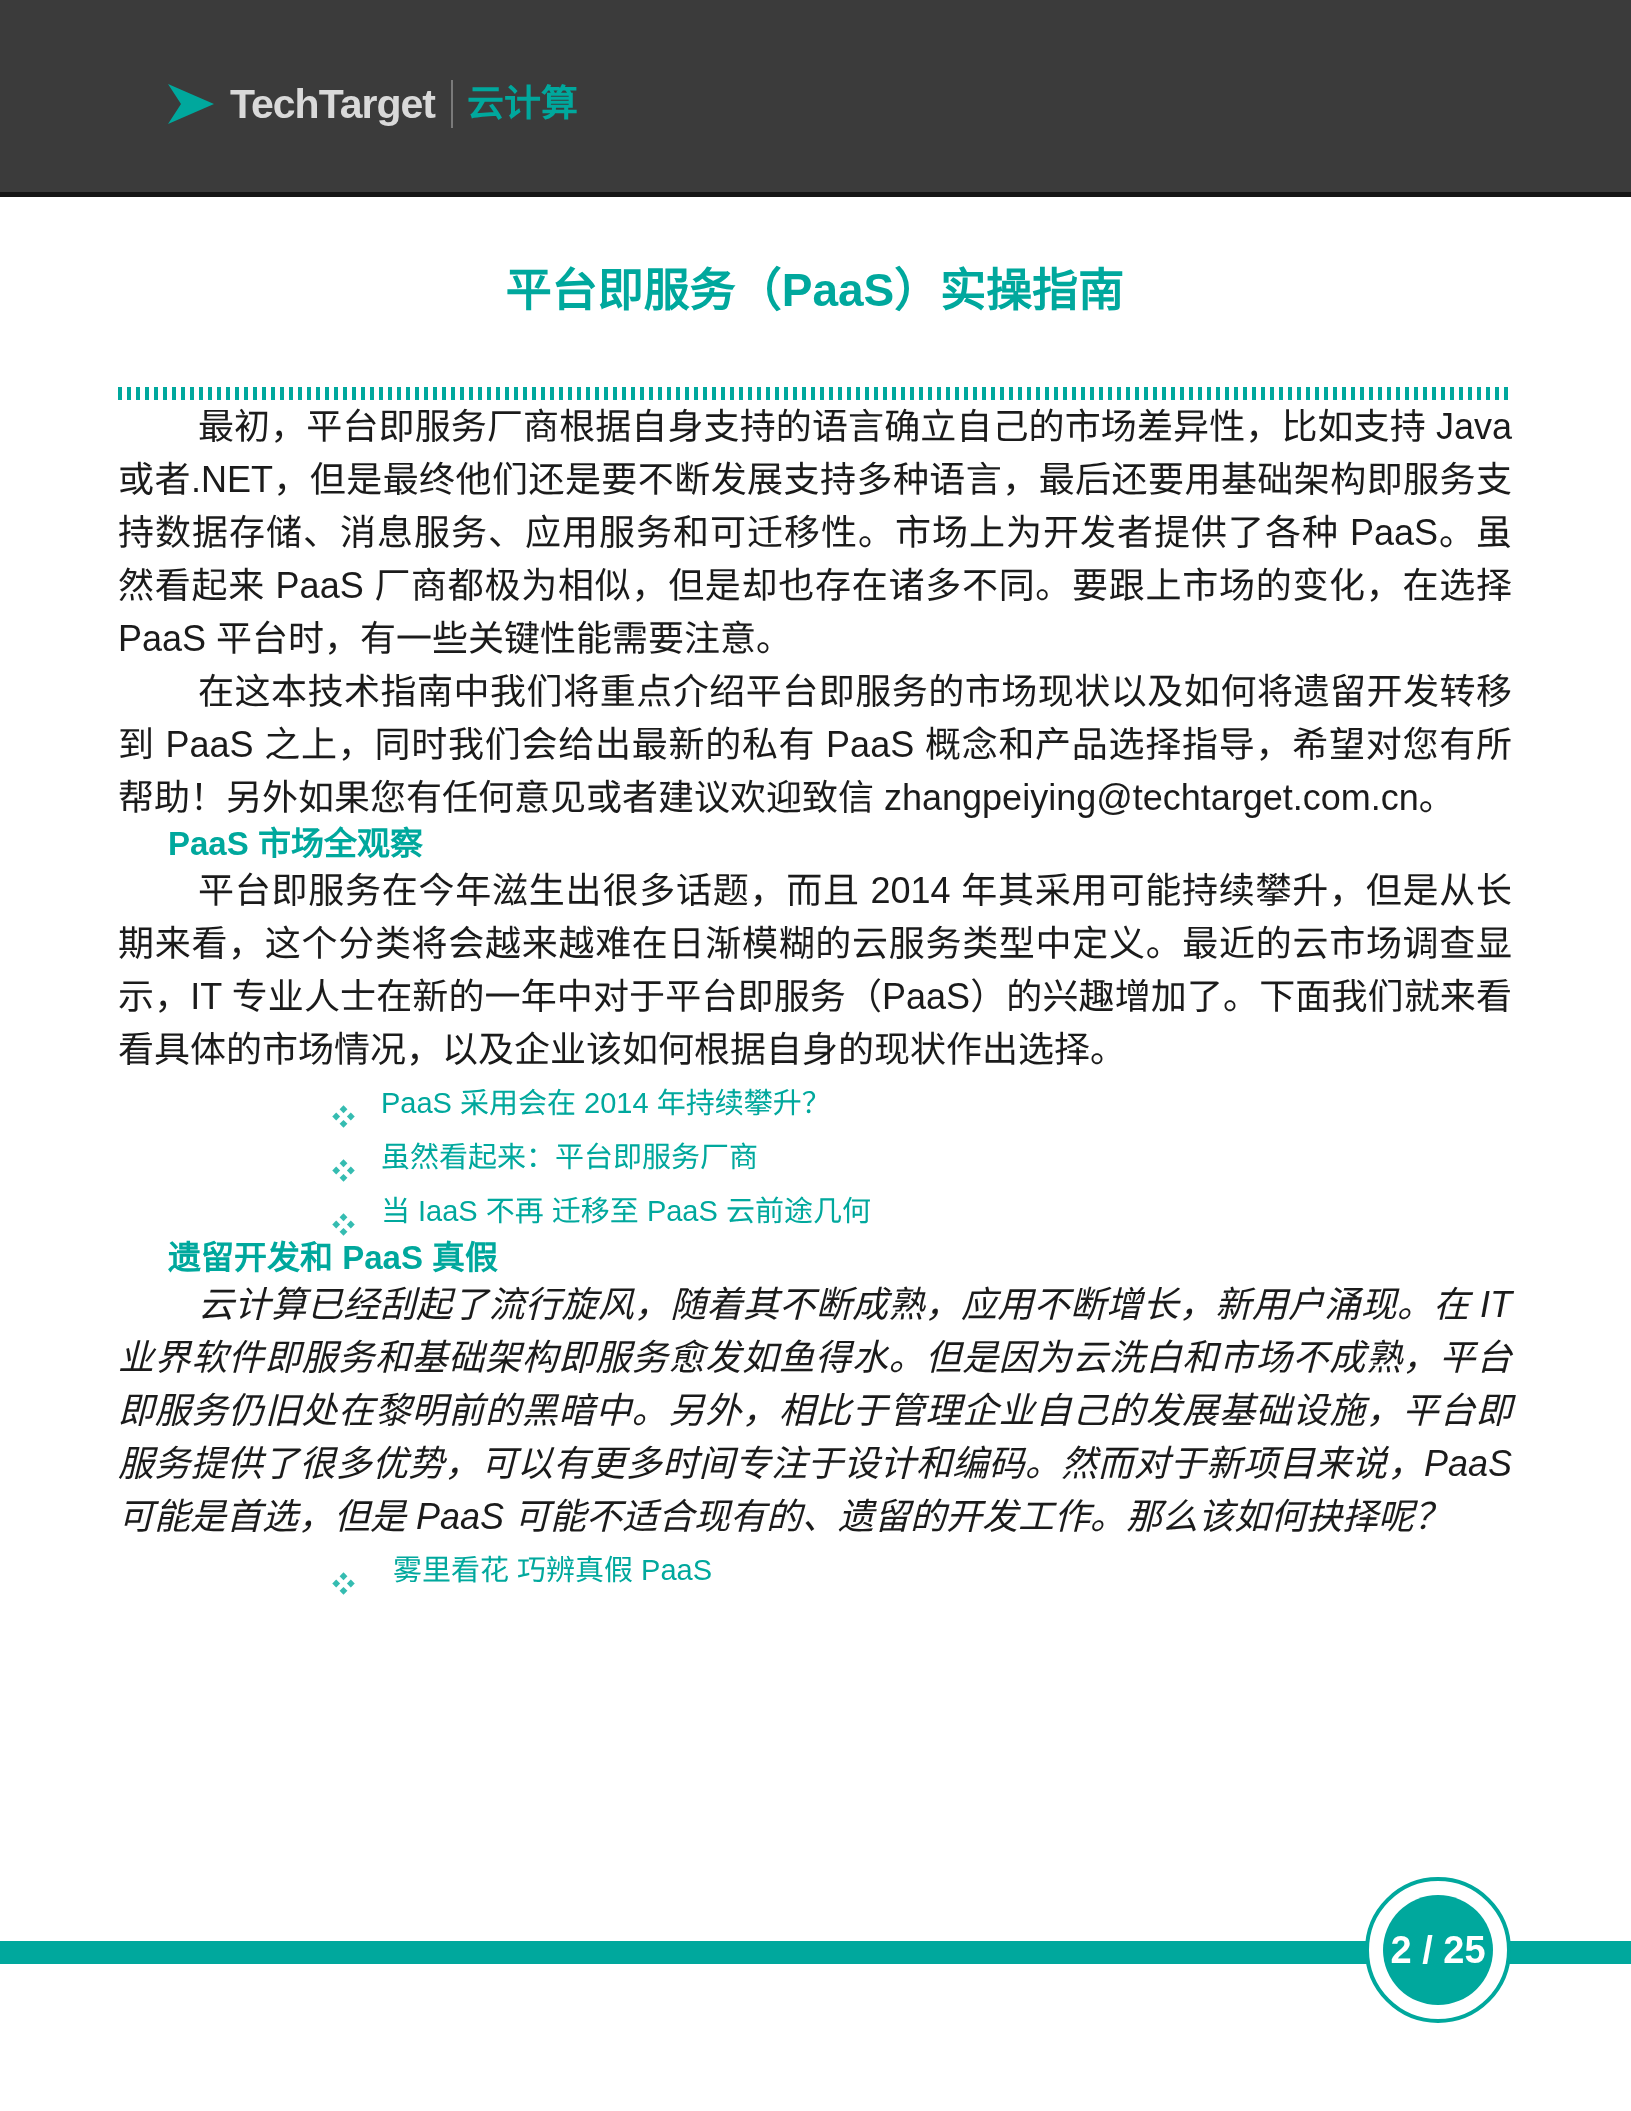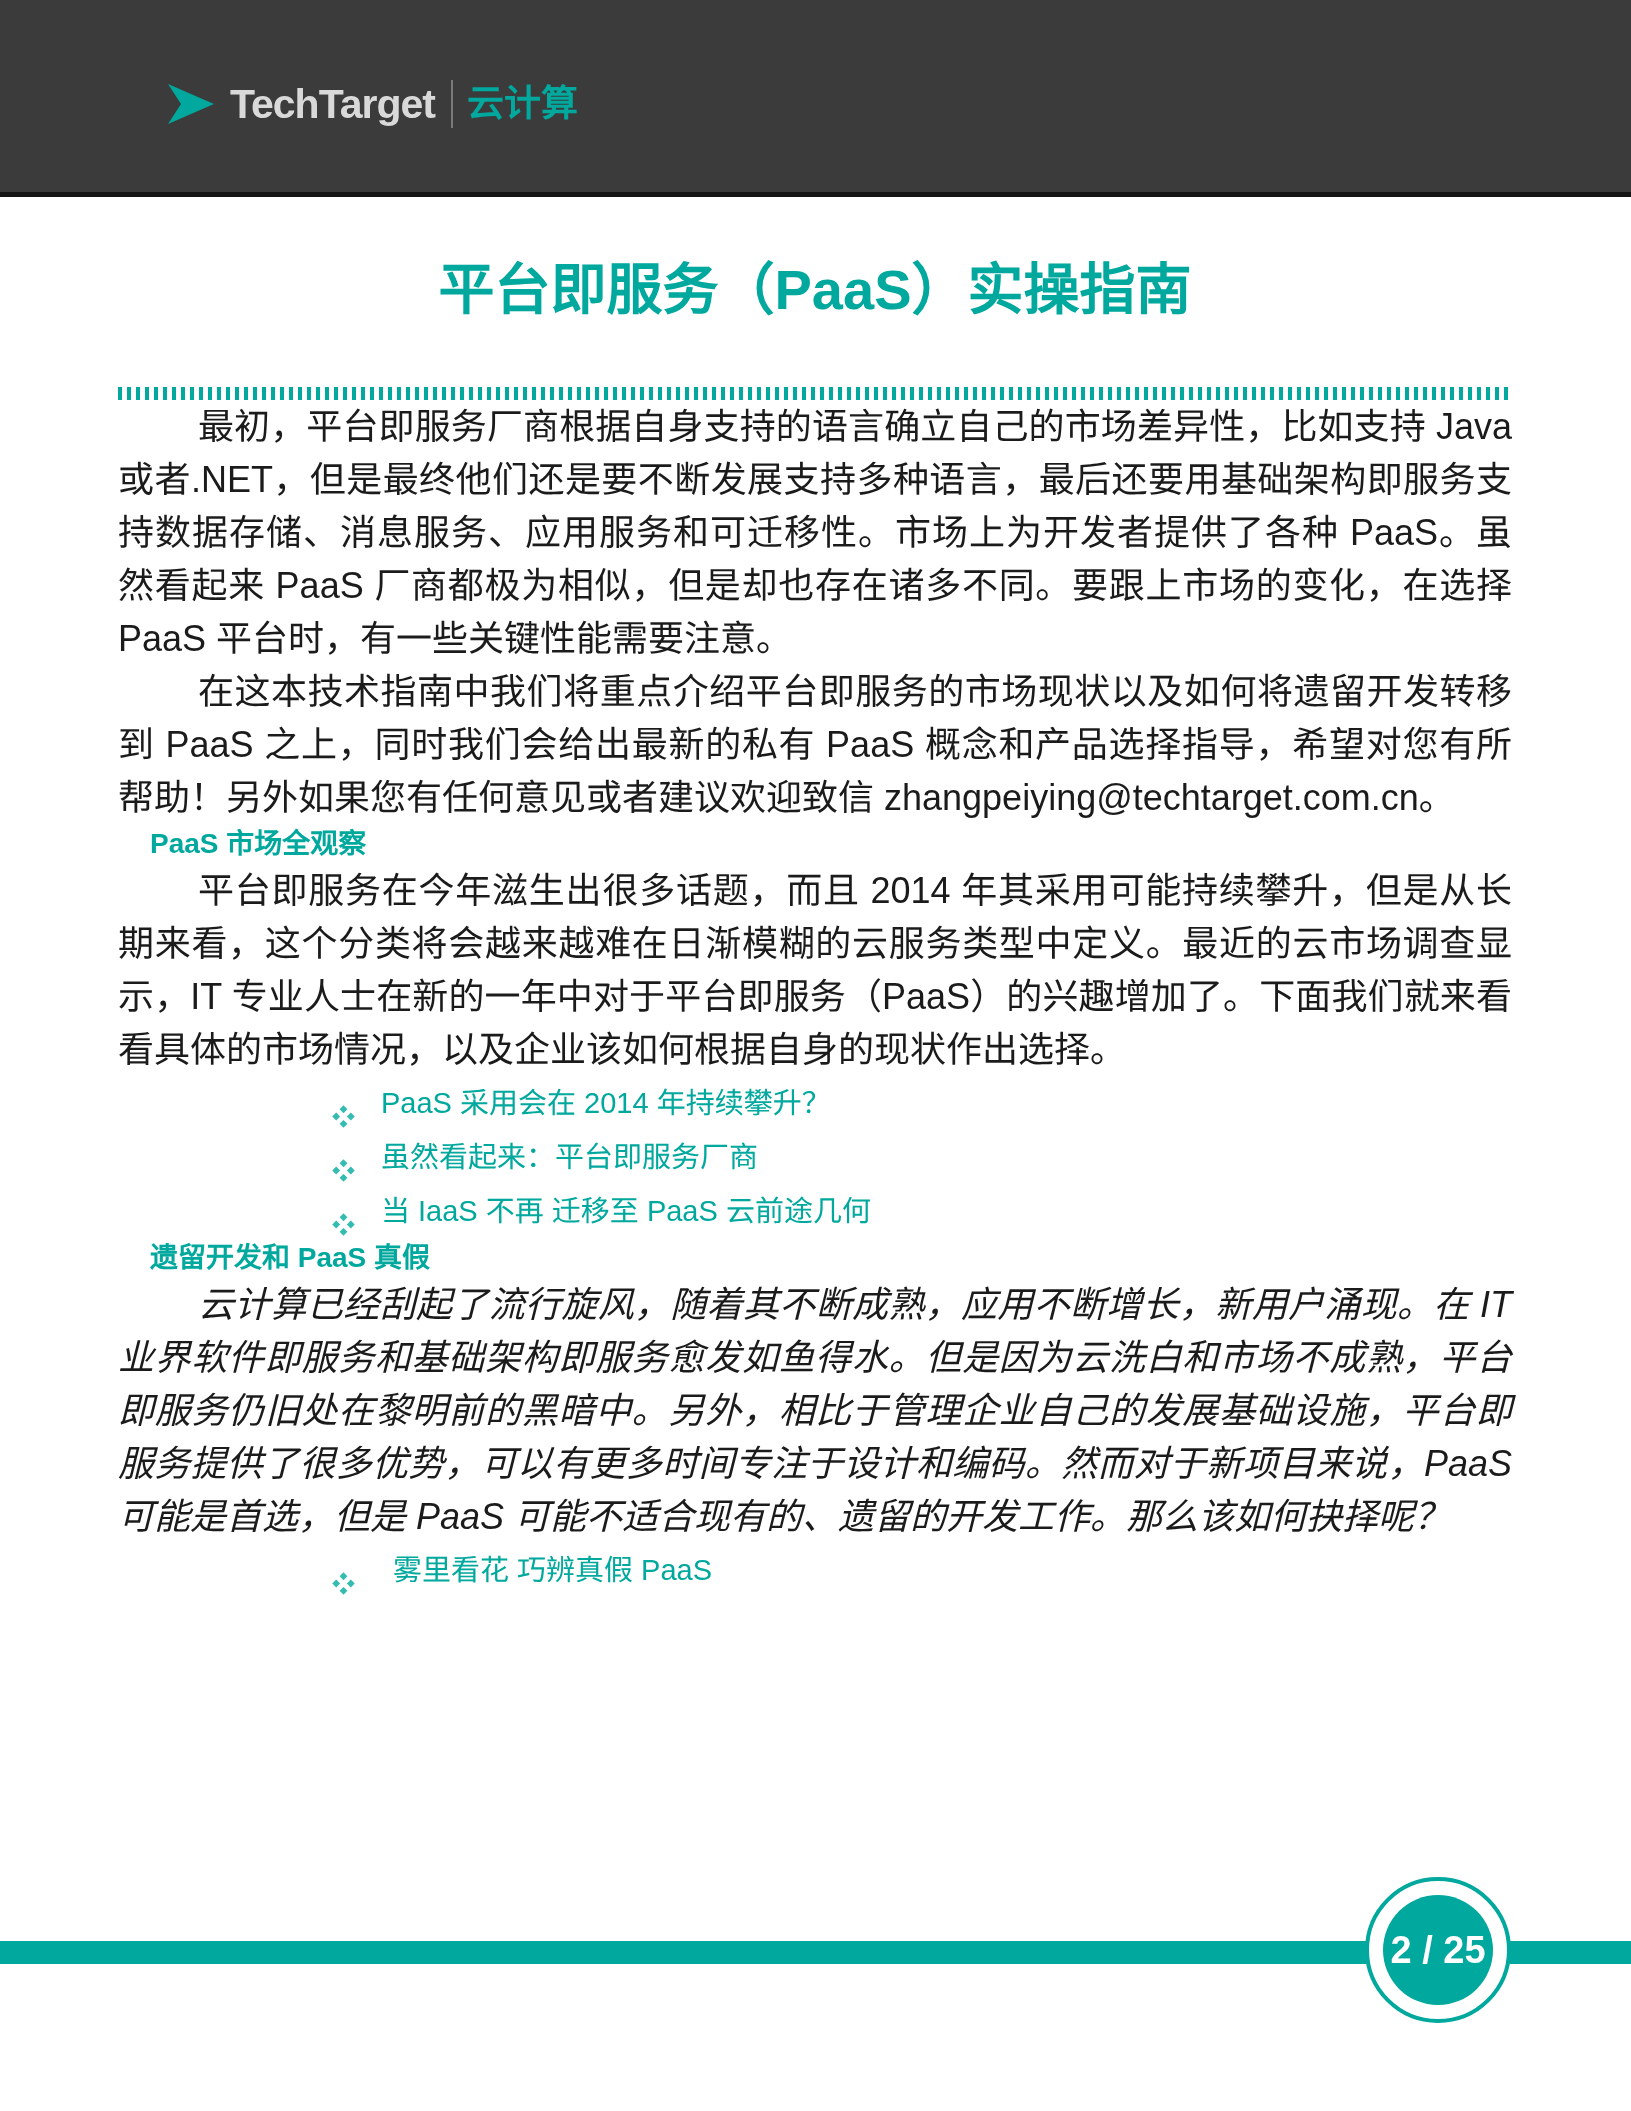--- a/index.html
+++ b/index.html
@@ -21,37 +21,37 @@
   }
   .logo{position:absolute;left:168px;top:80px;display:flex;align-items:center;}
   .logo-arrow{width:46px;height:40px;flex:none;margin-right:16px;display:block;}
   .logo-brand{font-size:41px;font-weight:bold;color:#D9D9D9;letter-spacing:-1px;line-height:46px;}
   .logo-divider{width:2px;height:48px;background:#7A7A7A;margin:0 14px 0 16px;}
   .logo-channel{font-size:37px;font-weight:bold;color:var(--accent);line-height:46px;}
   
   .content{position:absolute;left:118px;top:197px;width:1394px;}
   .doc-title{
     margin:60px 0 0;text-align:center;color:var(--accent);
-    font-size:56px;font-weight:bold;line-height:66px;
+    font-size:46px;font-weight:bold;line-height:66px;
   }
   .dotted-rule{
     margin-top:64px;height:13px;
     background:repeating-linear-gradient(90deg,var(--accent) 0,var(--accent) 4px,transparent 4px,transparent 9px);
   }
   p.body-para{
     margin:0;font-size:36px;line-height:53px;text-align:justify;
     text-indent:80px;color:var(--text);
   }
   .p1{margin-top:48px;}
   .p2{margin-top:58px;}
   .p3{margin-top:74px;}
   .p4{margin-top:64px;font-style:italic;}
   h2.section-heading{
-    color:var(--accent);font-size:28px;font-weight:bold;
-    margin:0 0 0 32px;line-height:40px;
+    color:var(--accent);font-size:33px;font-weight:bold;
+    margin:0 0 0 50px;line-height:40px;
   }
   .h2-1{margin-top:55px;}
   .h2-2{margin-top:53px;}
   ul.link-list{list-style:none;margin:0;padding:0 0 0 212px;}
   .ul-1{margin-top:50px;}
   .ul-2{margin-top:58px;}
   .link-item{display:flex;align-items:flex-end;height:54px;}
   .bullet{width:27px;height:27px;flex:none;margin-right:24px;display:block;}
   .ul-2 .bullet{margin-right:36px;}
   .link-text{

